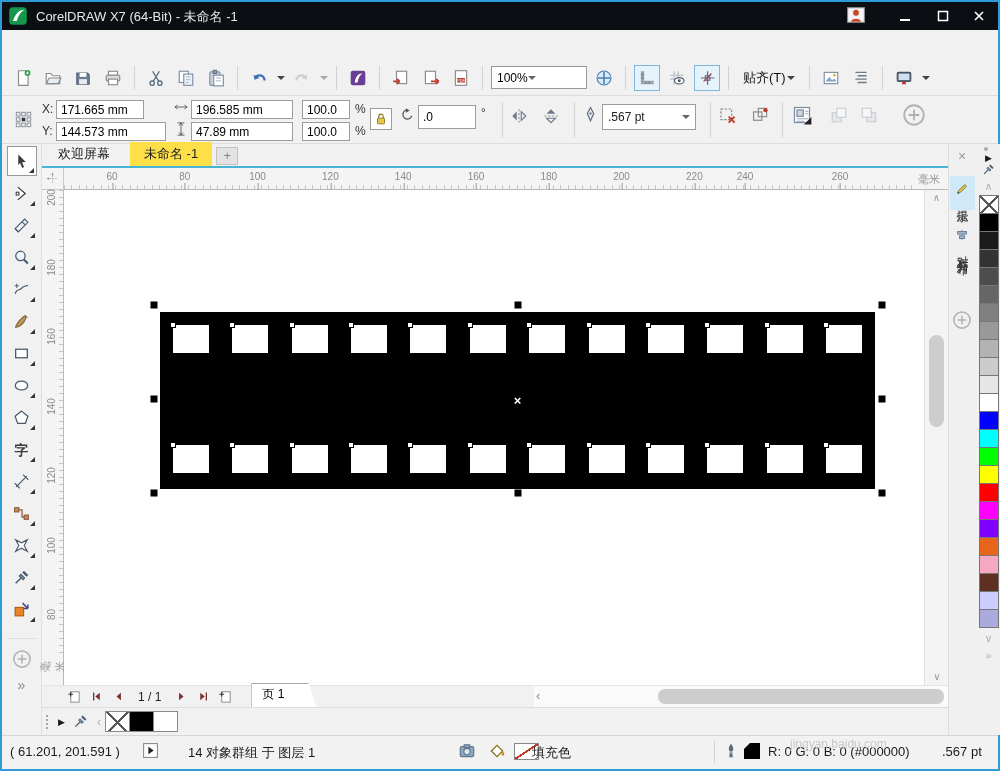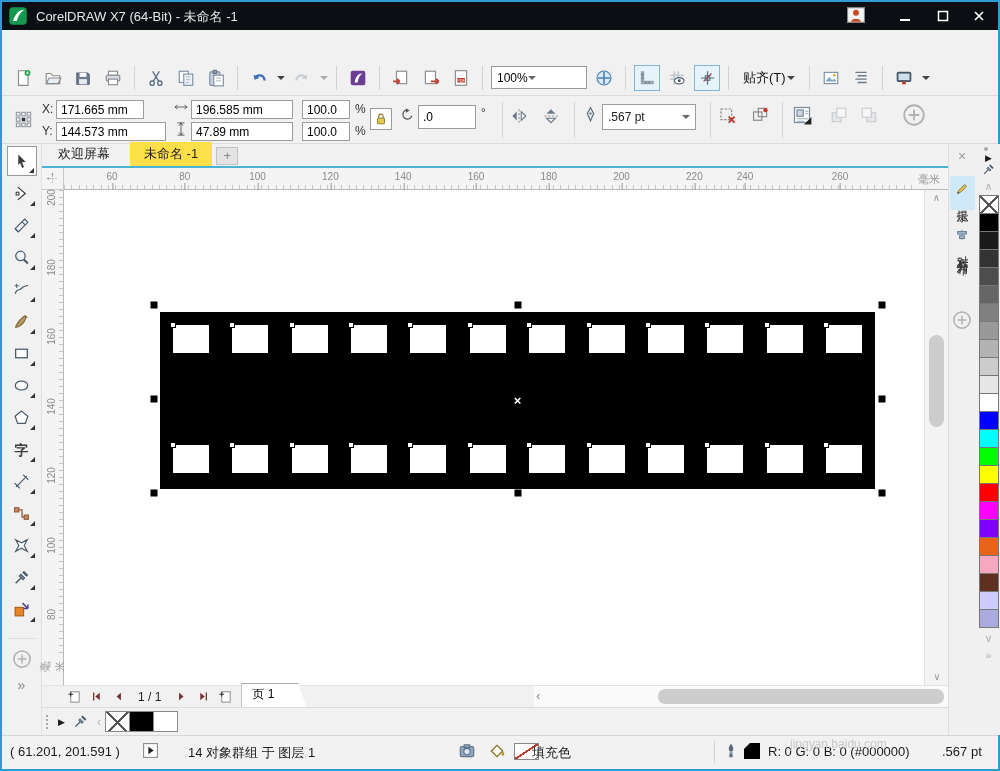--- a/index.html
+++ b/index.html
@@ -76,21 +76,21 @@
   .center-x { position:absolute; left:50%; top:50%; transform:translate(-50%,-55%); color:#fff; font-size:13px; font-weight:bold; }
 
   
   .v-scroll { position:absolute; left:922px; top:188px; width:24px; height:495px; background:#f3f3f3; border-left:1px solid #dedede; }
   .v-scroll .arr { width:100%; text-align:center; color:#9a9a9a; font-size:10px; height:16px; line-height:16px; }
   .v-thumb { position:absolute; left:4px; top:145px; width:15px; height:92px; background:#cdcdcd; border-radius:8px; }
   .v-scroll .arr.bottom { position:absolute; bottom:0; }
   .pagenav { position:absolute; left:40px; top:683px; width:492px; height:22px; background:#f1f1f1; border-top:1px solid #e3e3e3; display:flex; align-items:center; padding-left:22px; gap:2px; font-size:12px; }
   .nbtn { width:20px; height:18px; display:flex; align-items:center; justify-content:center; }
   .page-ind { margin:0 8px; color:#222; }
-  .page-tab { background:#fff; border:1px solid #aaa; border-bottom:none; height:28px; padding:2px 14px 0 10px; font-size:12px; margin-left:4px; clip-path:polygon(0 0,calc(100% - 9px) 0,100% 100%,0 100%); min-width:66px; }
+  .page-tab { background:#fff; border:1px solid #aaa; border-bottom:none; height:28px; padding:2px 14px 0 10px; font-size:12px; margin-left:14px; clip-path:polygon(0 0,calc(100% - 9px) 0,100% 100%,0 100%); min-width:66px; }
   .h-scroll { position:absolute; left:532px; top:683px; width:414px; height:22px; background:#fafafa; border-top:1px solid #e3e3e3; }
   .h-scroll .arr { position:absolute; left:2px; top:2px; color:#8a8a8a; font-size:13px; }
   .h-thumb { position:absolute; left:124px; top:3px; width:286px; height:15px; background:#cdcdcd; border-radius:7px; }
 
   
   .doc-palette { position:absolute; left:40px; top:705px; width:906px; height:28px; background:#f1f1f1; border-top:1px solid #dcdcdc; display:flex; align-items:center; padding-left:4px; }
   .grip-dots { width:4px; height:14px; border-left:2px dotted #a8a8a8; margin-right:4px; }
   .flyout-tri { color:#1a1a1a; font-size:9px; margin:0 4px; }
   .chev { color:#b0b0b0; font-size:12px; margin:0 5px; }
   .dswatch { width:25px; height:21px; border:1px solid #8a8a8a; margin-left:-1px; }

